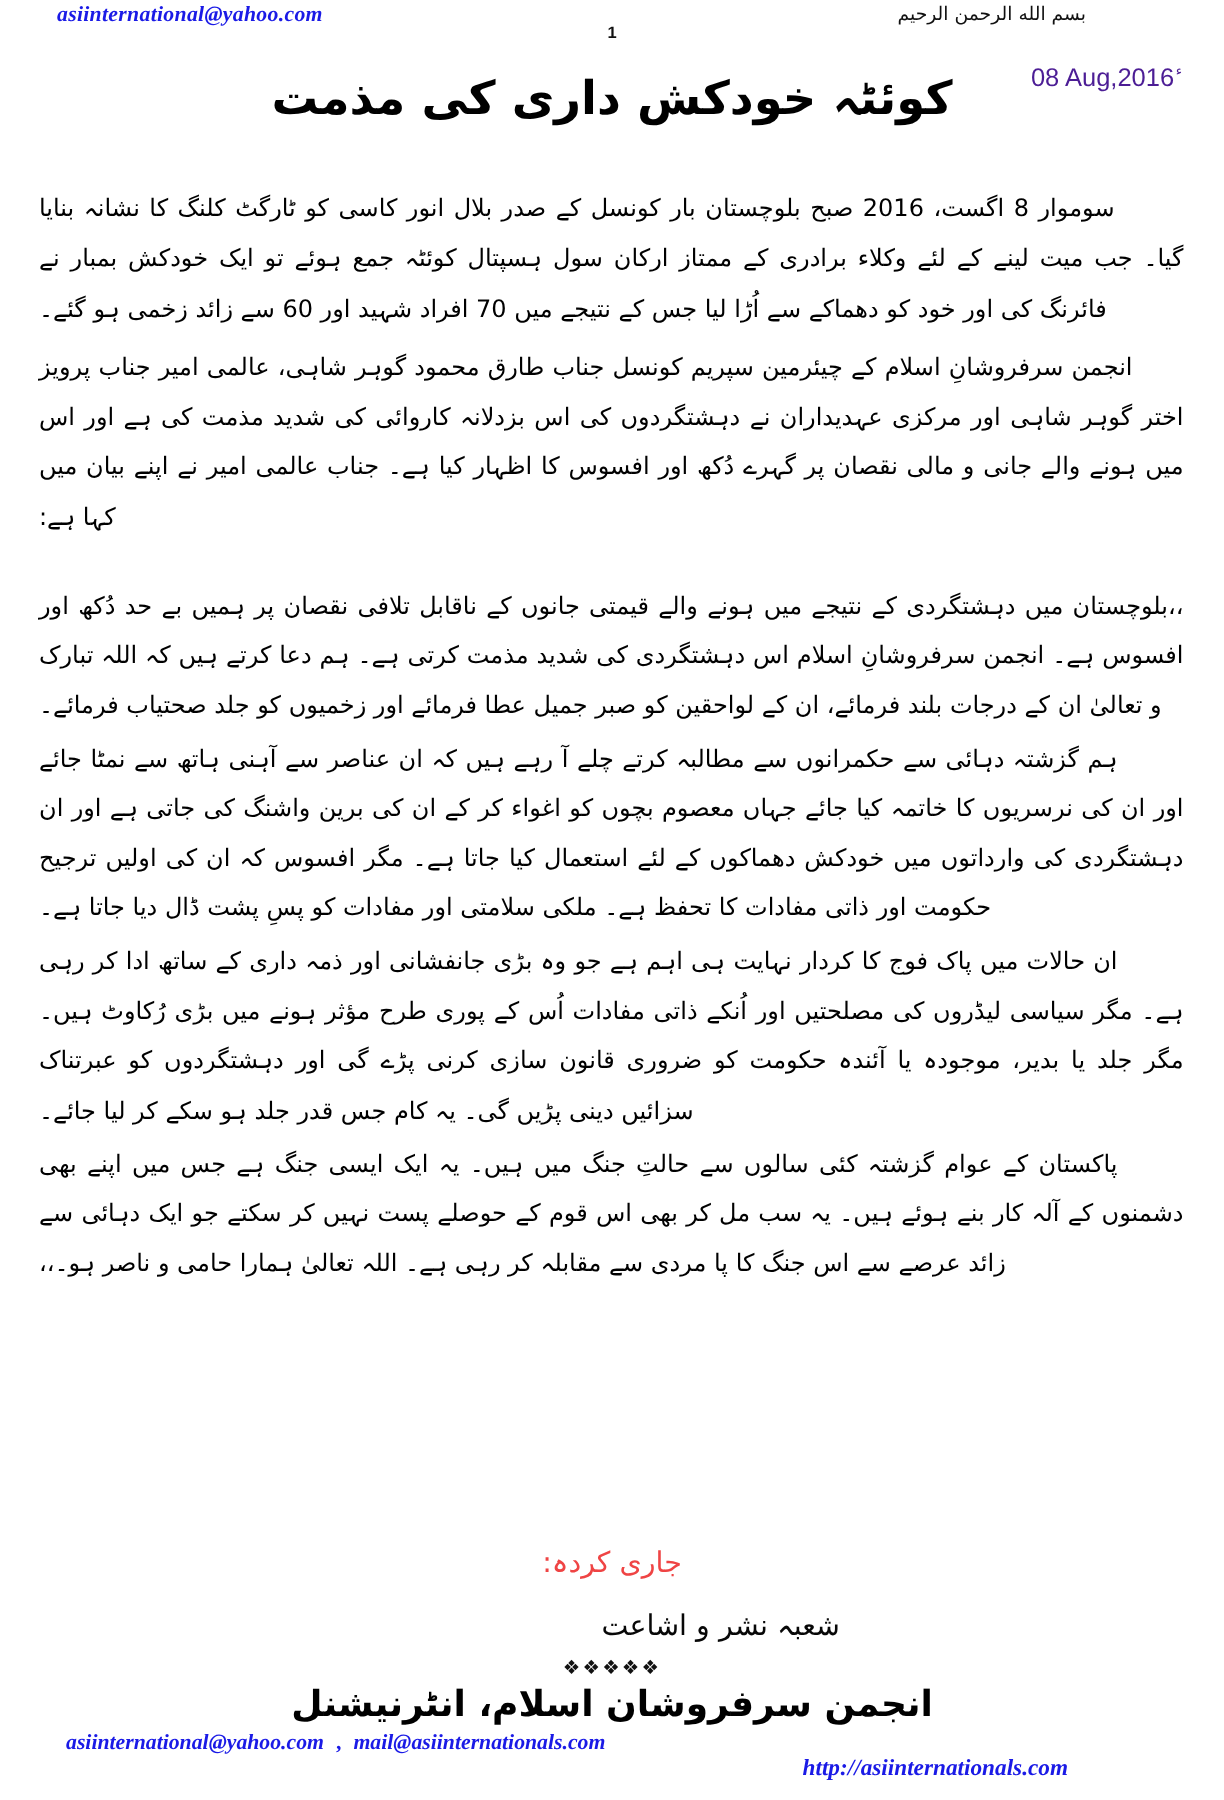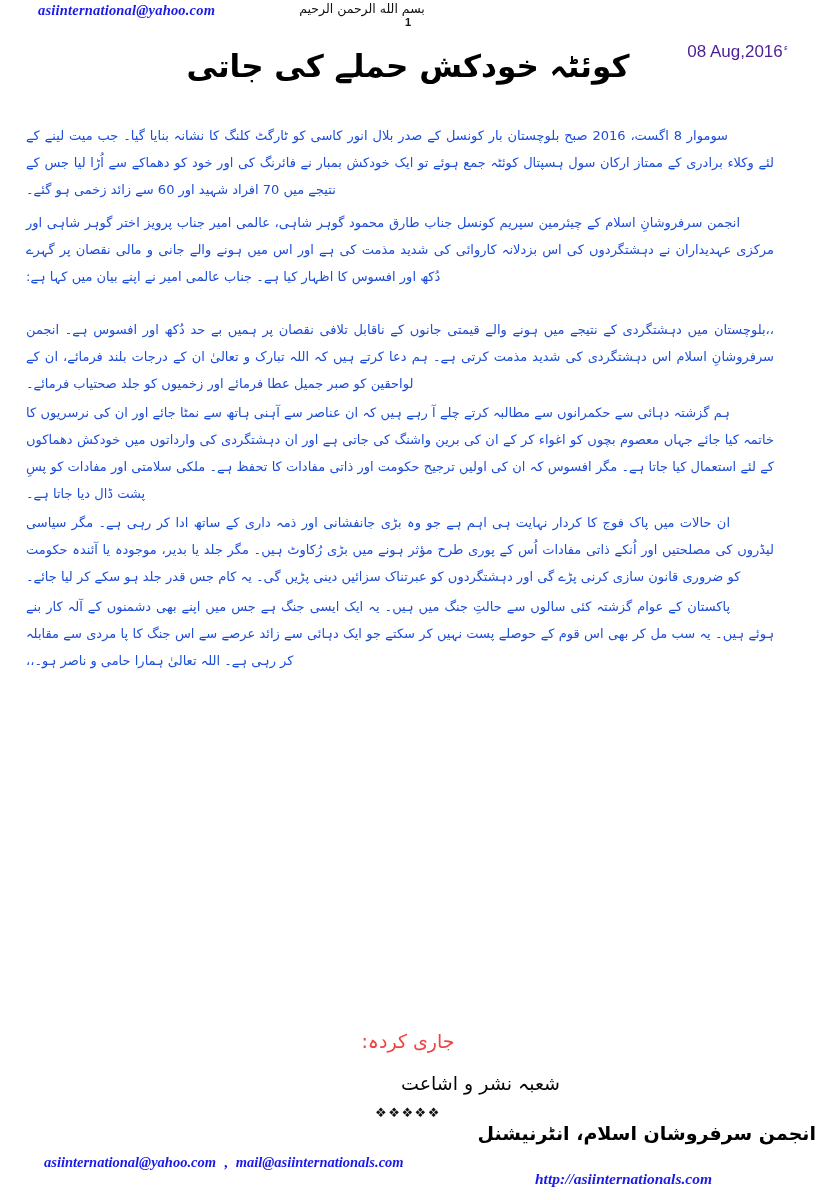--- a/index.html
+++ b/index.html
@@ -42,21 +42,21 @@
     font-size: 14.5px;
     color: #1a1ae6;
     letter-spacing: 0.2px;
     white-space: nowrap;
   }
   .bismillah-wrap {
     position: absolute;
     left: 0;
     top: 2px;
     width: 724px;
-    text-align: center;
+    text-align: right;
   }
   .bismillah {
     font-family: "DejaVu Sans", "Liberation Sans", sans-serif;
     font-size: 12.5px;
     color: #101010;
     direction: rtl;
     unicode-bidi: embed;
     line-height: 1.1;
     display: block;
   }
@@ -112,24 +112,24 @@
     left: 26px;
     top: 122px;
     width: 764px;
   }
   .para {
     direction: rtl;
     unicode-bidi: embed;
     text-align: justify;
     text-align-last: center;
     font-family: "DejaVu Sans", "Liberation Sans", sans-serif;
-    font-size: 13px;
-    color: #1d4ed8;
+    font-size: 16px;
+    color: #000000;
     line-height: 2.08;
-    margin: 0 16px 4px 0;
+    margin: 0 1px 4px 0;
     padding: 0;
   }
   .para.intro {
     text-indent: 46px;
     text-align-last: left;
     margin-bottom: 6px;
   }
   .para.lead {
     text-indent: 34px;
     text-align-last: left;
@@ -188,24 +188,25 @@
     letter-spacing: 1.5px;
     line-height: 1;
   }
 
   
   .org-name {
     position: absolute;
     left: 0;
     top: 1122px;
     width: 816px;
-    direction: rtl;
-    unicode-bidi: embed;
-    font-family: "DejaVu Sans", "Liberation Sans", sans-serif;
-    font-size: 19px;
+    text-align: center;
+    direction: rtl;
+    unicode-bidi: embed;
+    font-family: "DejaVu Sans", "Liberation Sans", sans-serif;
+    font-size: 24px;
     font-weight: bold;
     color: #000;
     letter-spacing: 0px;
   }
 
   
   .footer {
     position: absolute;
     left: 0;
     top: 1154px;
@@ -249,21 +250,21 @@
 
     <div class="bismillah-wrap">
       <span class="bismillah">بسم الله الرحمن الرحيم</span>
     </div>
 
     <div class="page-number">1</div>
   </div>
 
   <div class="doc-date"><span>08 Aug,2016</span><span class="date-sup">ء</span></div>
 
-  <div class="doc-title">کوئٹہ خودکش حملے کی جاتی</div>
+  <div class="doc-title">کوئٹہ خودکش داری کی مذمت</div>
 
   <div class="body-area">
 
     <p class="para intro">سوموار 8 اگست، 2016 صبح بلوچستان بار کونسل کے صدر بلال انور کاسی کو ٹارگٹ کلنگ کا نشانہ بنایا گیا۔ جب میت لینے کے لئے وکلاء برادری کے ممتاز ارکان سول ہسپتال کوئٹہ جمع ہوئے تو ایک خودکش بمبار نے فائرنگ کی اور خود کو دھماکے سے اُڑا لیا جس کے نتیجے میں 70 افراد شہید اور 60 سے زائد زخمی ہو گئے۔</p>
 
     <p class="para lead">انجمن سرفروشانِ اسلام کے چیئرمین سپریم کونسل جناب طارق محمود گوہر شاہی، عالمی امیر جناب پرویز اختر گوہر شاہی اور مرکزی عہدیداران نے دہشتگردوں کی اس بزدلانہ کاروائی کی شدید مذمت کی ہے اور اس میں ہونے والے جانی و مالی نقصان پر گہرے دُکھ اور افسوس کا اظہار کیا ہے۔ جناب عالمی امیر نے اپنے بیان میں کہا ہے:</p>
 
     <div class="quote-block">
       <p class="para quote">،،بلوچستان میں دہشتگردی کے نتیجے میں ہونے والے قیمتی جانوں کے ناقابل تلافی نقصان پر ہمیں بے حد دُکھ اور افسوس ہے۔ انجمن سرفروشانِ اسلام اس دہشتگردی کی شدید مذمت کرتی ہے۔ ہم دعا کرتے ہیں کہ اللہ تبارک و تعالیٰ ان کے درجات بلند فرمائے، ان کے لواحقین کو صبر جمیل عطا فرمائے اور زخمیوں کو جلد صحتیاب فرمائے۔</p>
       <p class="para quote-ind">ہم گزشتہ دہائی سے حکمرانوں سے مطالبہ کرتے چلے آ رہے ہیں کہ ان عناصر سے آہنی ہاتھ سے نمٹا جائے اور ان کی نرسریوں کا خاتمہ کیا جائے جہاں معصوم بچوں کو اغواء کر کے ان کی برین واشنگ کی جاتی ہے اور ان دہشتگردی کی وارداتوں میں خودکش دھماکوں کے لئے استعمال کیا جاتا ہے۔ مگر افسوس کہ ان کی اولیں ترجیح حکومت اور ذاتی مفادات کا تحفظ ہے۔ ملکی سلامتی اور مفادات کو پسِ پشت ڈال دیا جاتا ہے۔</p>

